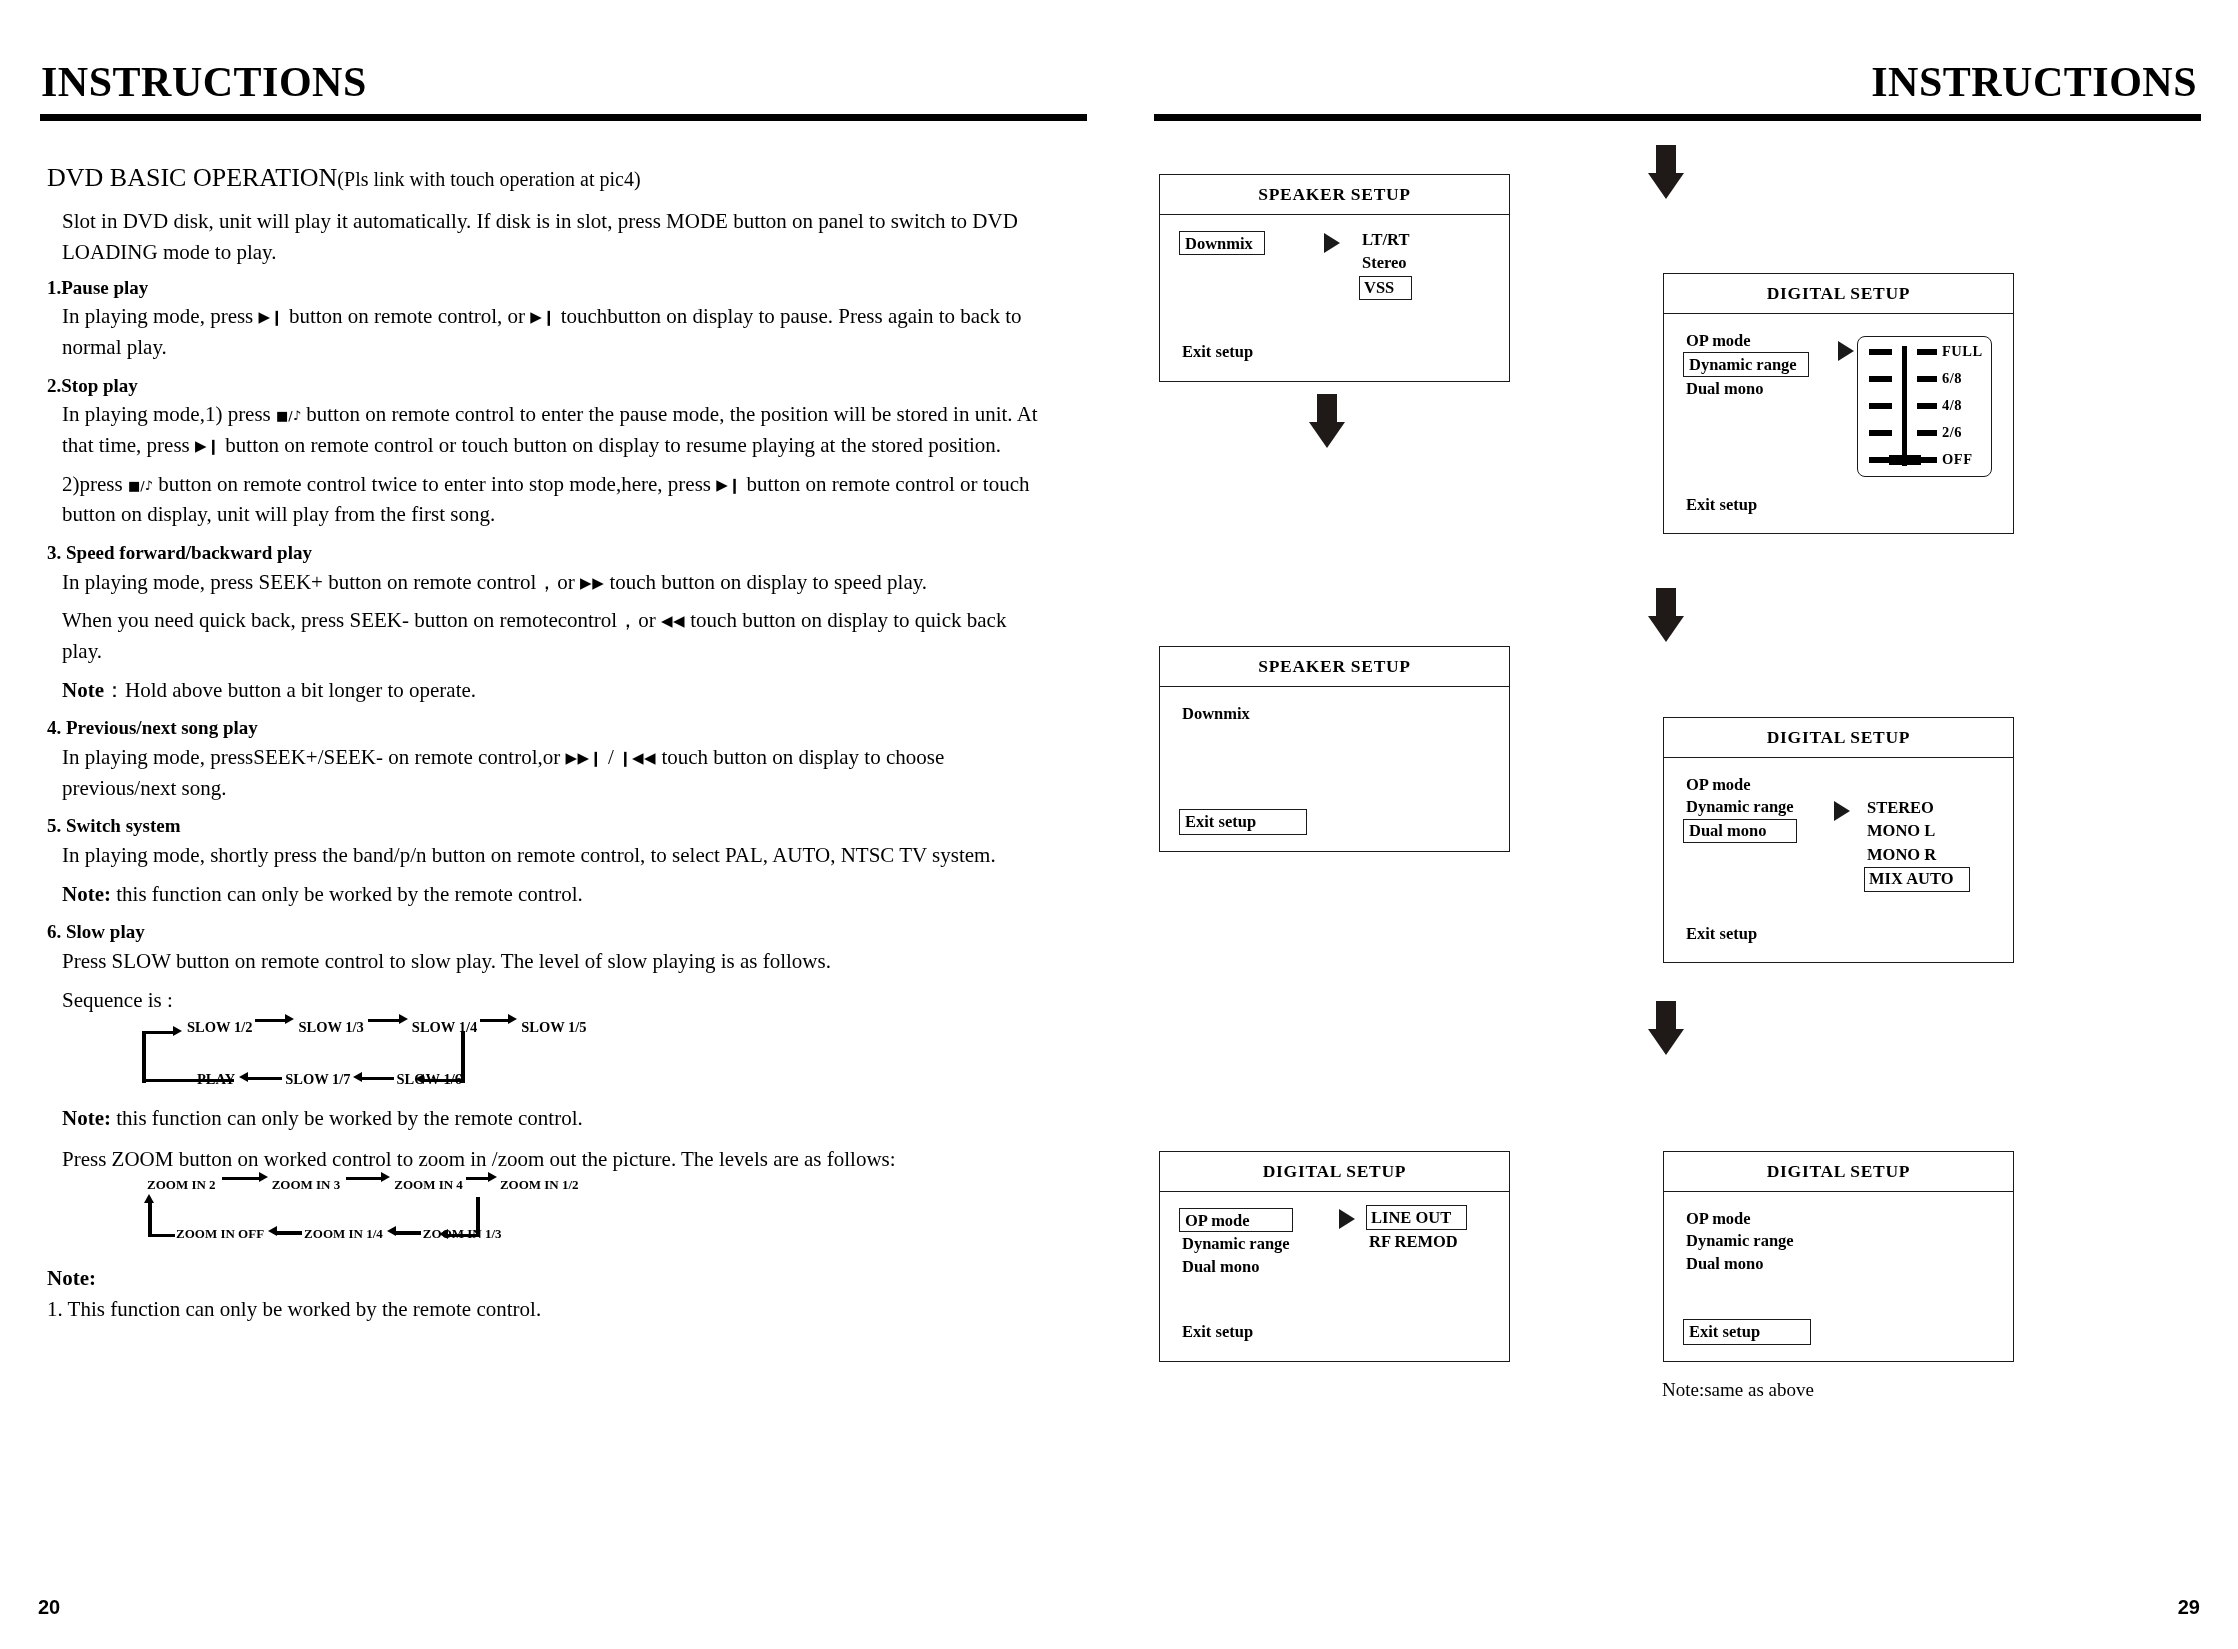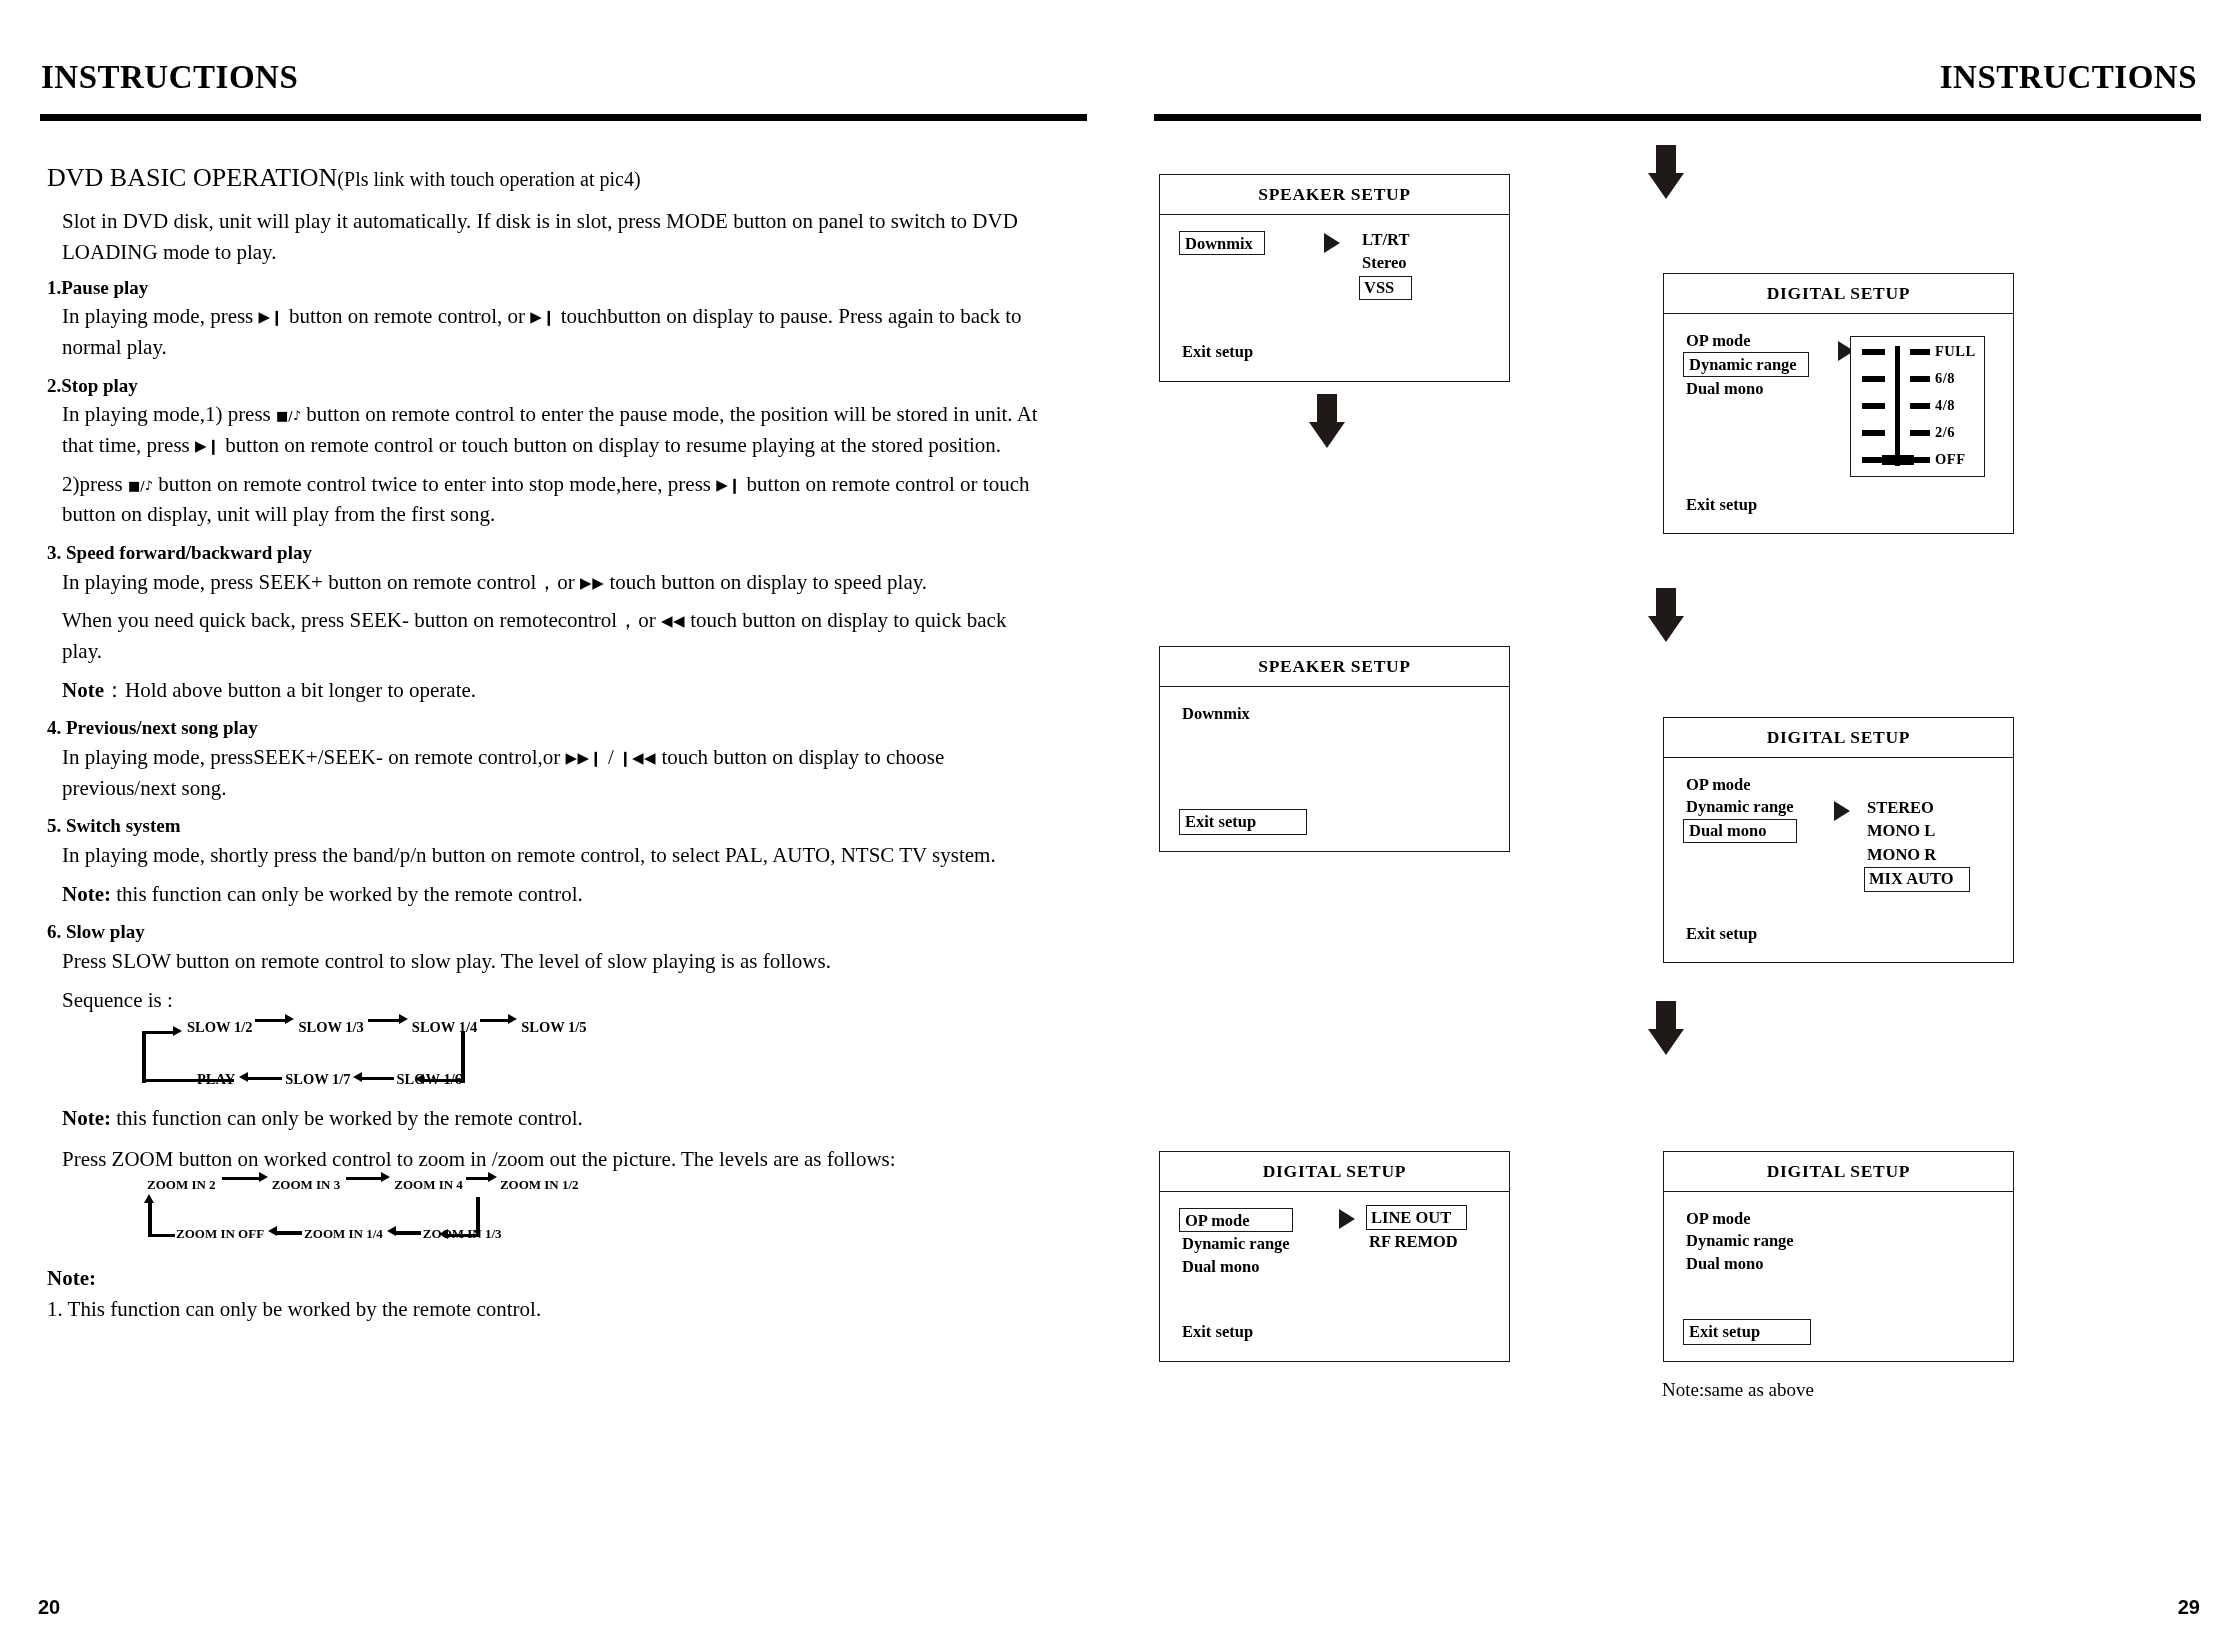--- a/index.html
+++ b/index.html
@@ -3,21 +3,21 @@
 <meta charset="utf-8">
 <style>
   html,body{margin:0;padding:0;background:#fff;}
   body{width:2239px;height:1649px;position:relative;
        font-family:"Liberation Serif", serif; color:#000;
        -webkit-font-smoothing:none;}
 
   .page{position:absolute;top:0;height:1649px;}
   .page-left{left:0;width:1119px;}
   .page-right{left:1119px;width:1119px;}
-  .hdr-title{font-weight:bold;font-size:33px;letter-spacing:0.5px;
+  .hdr-title{font-weight:bold;font-size:42px;letter-spacing:0.5px;
              line-height:1;white-space:nowrap;}
   .hdr-rule{position:absolute;background:#000;height:6.5px;}
 
   
   .lp-body{position:absolute;left:47px;top:162px;width:1002px;}
   .sec-title{font-weight:bold;font-size:19px;margin:0 0 2px 0;line-height:1.25;}
   .h1line{font-size:26px;margin:0 0 13px 0;line-height:1.2;}
   .h1line .sub{font-size:20px;}
   p.body{font-size:21px;line-height:1.46;margin:0 0 8px 0;}
   p.body.indent{padding-left:15px;}
@@ -334,21 +334,21 @@
   <div class="osd" style="left:544px;top:273px;width:349px;height:259px;">
     <div class="osd-title">DIGITAL SETUP</div>
     <div class="osd-body">
       <div class="menu">
         <span class="mi mi-row">OP mode</span>
         <span class="mi box mi-row">Dynamic range</span>
         <span class="mi mi-row">Dual mono</span>
       </div>
       <div class="caret" style="left:174px;top:27px;"></div>
 
-      <div class="slider" style="left:186px;top:22px;">
+      <div class="slider" style="left:193px;top:22px;border-radius:8px;">
         <div class="sl-stem"></div>
         <div class="sl-tickL" style="top:12px;"></div>
           <div class="sl-tickR" style="top:12px;"></div>
         <div class="sl-lab" style="top:15px;">FULL</div>
         <div class="sl-tickL" style="top:39px;"></div>
           <div class="sl-tickR" style="top:39px;"></div>
         <div class="sl-lab" style="top:42px;">6/8</div>
         <div class="sl-tickL" style="top:66px;"></div>
           <div class="sl-tickR" style="top:66px;"></div>
         <div class="sl-lab" style="top:69px;">4/8</div>

